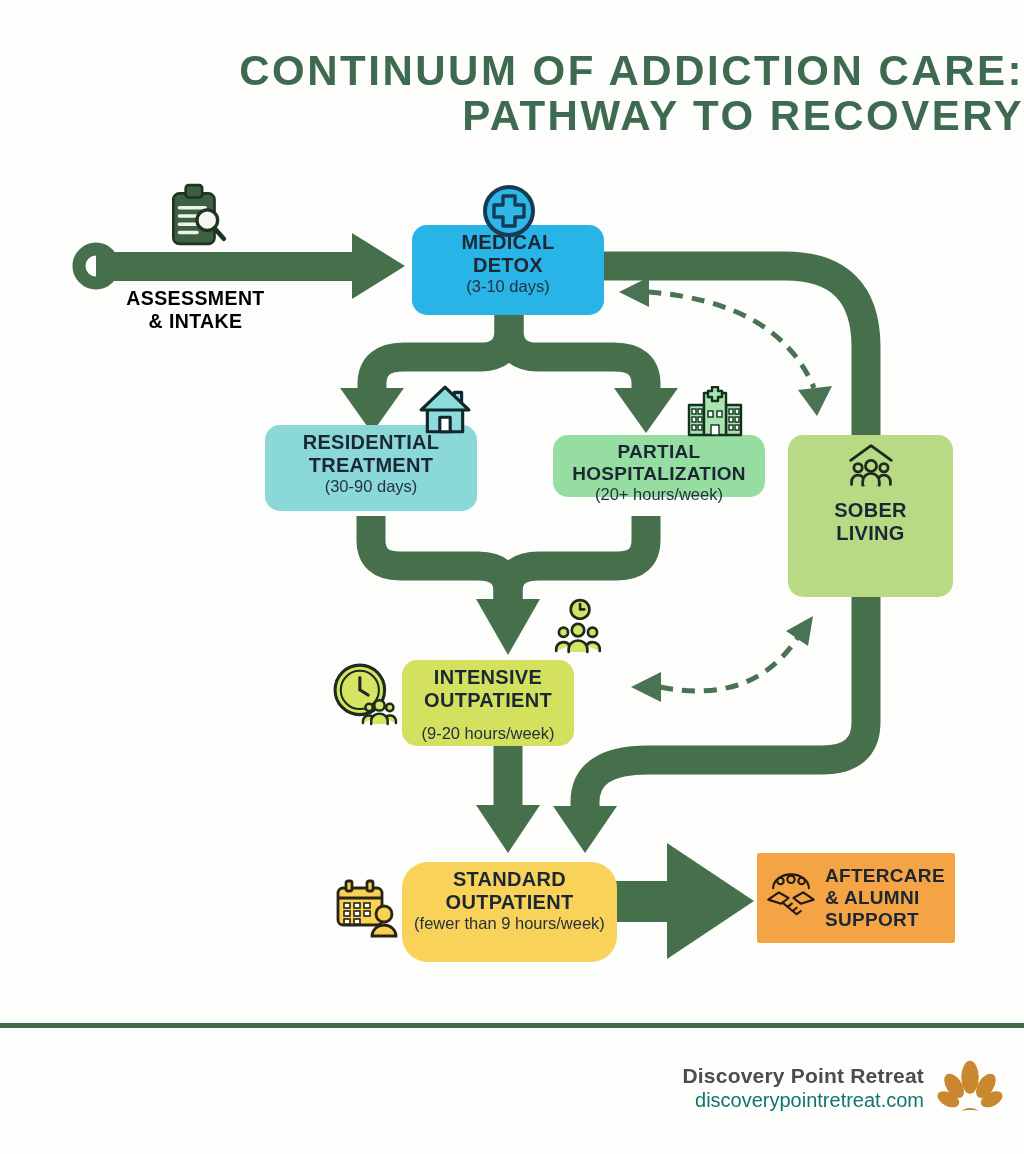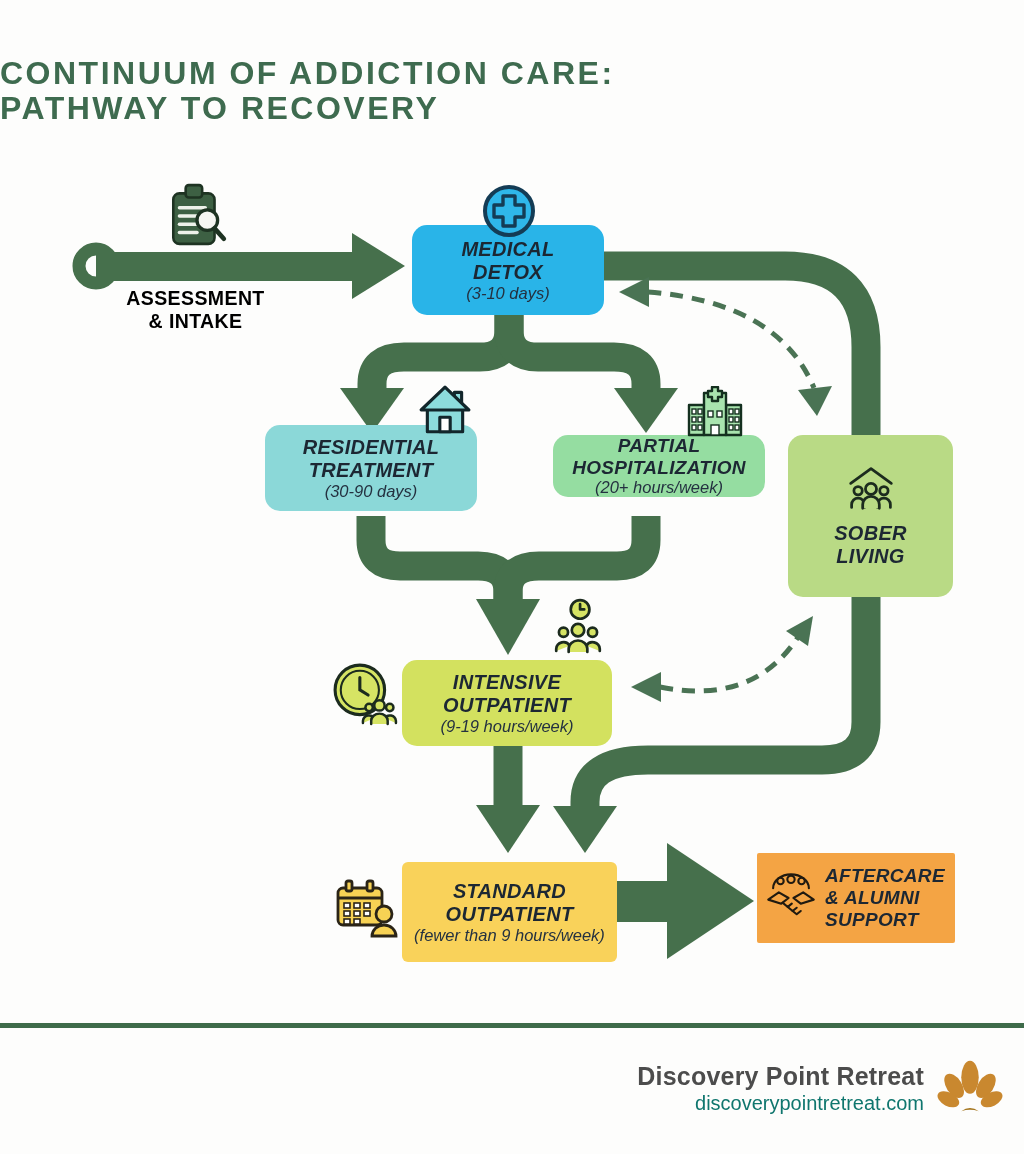--- a/index.html
+++ b/index.html
@@ -4,63 +4,63 @@
 <style>
   * { margin:0; padding:0; box-sizing:border-box; }
   html,body { background:#ffffff; }
   .canvas {
     position:relative; width:1024px; height:1154px;
     background:#fdfdfc; overflow:hidden;
     font-family:"Liberation Sans", sans-serif;
   }
   
   .title {
-    position:absolute; top:56px; left:0; width:100%;
-    text-align:left; color:#3e6b4f; font-weight:bold;
-    font-size:32px; line-height:1.08; letter-spacing:2.5px;
+    position:absolute; top:48px; left:0; width:100%;
+    text-align:right; color:#3e6b4f; font-weight:bold;
+    font-size:42px; line-height:1.08; letter-spacing:2.5px;
   }
   
   .arrow-layer { position:absolute; top:0; left:0; z-index:1; }
   
   .node {
     position:absolute; z-index:2; border-radius:15px;
-    display:flex; flex-direction:column; align-items:center; justify-content:center;
-    text-align:center; padding:6px 10px;font-style:italic;
+    display:flex; flex-direction:column; align-items:center; 
+    text-align:center; padding:6px 10px;
   }
   .box-title { font-weight:800; font-size:20px; line-height:1.15; color:#1c2733; letter-spacing:.3px; }
   .box-sub   { font-weight:500; font-size:16.5px; line-height:1.15; color:#243140; margin-top:0; }
   .n-detox      { left:412px; top:225px; width:192px; height:90px;  background:#29b4e8; }
   .n-detox .box-title { max-width:120px; }
   .n-res        { left:265px; top:425px; width:212px; height:86px;  background:#8bd8d8; }
   .n-php        { left:553px; top:435px; width:212px; height:62px;  background:#95dda1; }
   .n-php .box-title { font-size:19px; }
   .n-sober      { left:788px; top:435px; width:165px; height:162px; background:#b9da85; }
   .n-sober .box-title { max-width:112px; margin-top:10px; }
   .n-sober .box-sub   { max-width:128px; }
-  .n-iop        { left:402px; top:660px; width:210px; height:86px;  background:#d3e15f; }
-  .n-std        { left:402px; top:862px; width:215px; height:100px; background:#f9d25a; border-radius:6px; }
+  .n-iop        { left:402px; top:660px; width:172px; height:86px;  background:#d3e15f;gap:12px; }
+  .n-std        { left:402px; top:862px; width:215px; height:100px; background:#f9d25a; border-radius:26px; }
   .n-after      { left:757px; top:853px; width:198px; height:90px;  background:#f4a444; border-radius:2px;
                   flex-direction:row; gap:8px; padding:6px 8px; }
   .n-after .box-title { font-size:19px; text-align:left; max-width:122px; }
   
   .start-label {
     position:absolute; left:88px; top:287px; width:215px; z-index:2;
     text-align:center; font-weight:800; font-size:19.5px; line-height:1.2;
     color:#000000; letter-spacing:.4px;
   }
   
   .icon { position:absolute; z-index:3; }
   
   .divider { position:absolute; left:0; top:1023px; width:1024px; height:5px; background:#3e6b4a; z-index:2; }
   .footer {
     position:absolute; right:20px; top:1055px; z-index:2;
     display:flex; align-items:center; gap:12px;
   }
   .footer-text { text-align:right; }
-  .brand   { font-size:25px; font-weight:bold; color:#4c4c4c; letter-spacing:.2px; }
+  .brand   { font-size:21px; font-weight:bold; color:#4c4c4c; letter-spacing:.2px; }
   .website { font-size:20px; color:#0f766e; margin-top:1px; }
 </style>
 </head>
 <body>
 
 <div class="canvas">
 
   <div class="title">
     <div>CONTINUUM OF ADDICTION CARE:</div>
     <div>PATHWAY TO RECOVERY</div>
@@ -145,21 +145,21 @@
         <path d="M9 47 v-3 a7 7 0 0 1 14 0 v3"></path>
         <path d="M37 47 v-3 a7 7 0 0 1 14 0 v3"></path>
         <path d="M21 48 v-4 a9 9 0 0 1 18 0 v4" fill="#b9da85"></path>
       </g>
     </svg>
     <div class="box-title">SOBER LIVING</div>
   </div>
 
   <div class="node n-iop">
     <div class="box-title">INTENSIVE OUTPATIENT</div>
-    <div class="box-sub">(9-19 hours/week)</div>
+    <div class="box-sub">(9-20 hours/week)</div>
   </div>
 
   <div class="node n-std">
     <div class="box-title">STANDARD OUTPATIENT</div>
     <div class="box-sub">(fewer than 9 hours/week)</div>
   </div>
 
   <div class="node n-after">
     <svg width="64" height="58" viewBox="0 0 64 56">
       <g fill="none" stroke="#201a10" stroke-width="2.6" stroke-linecap="round" stroke-linejoin="round">

